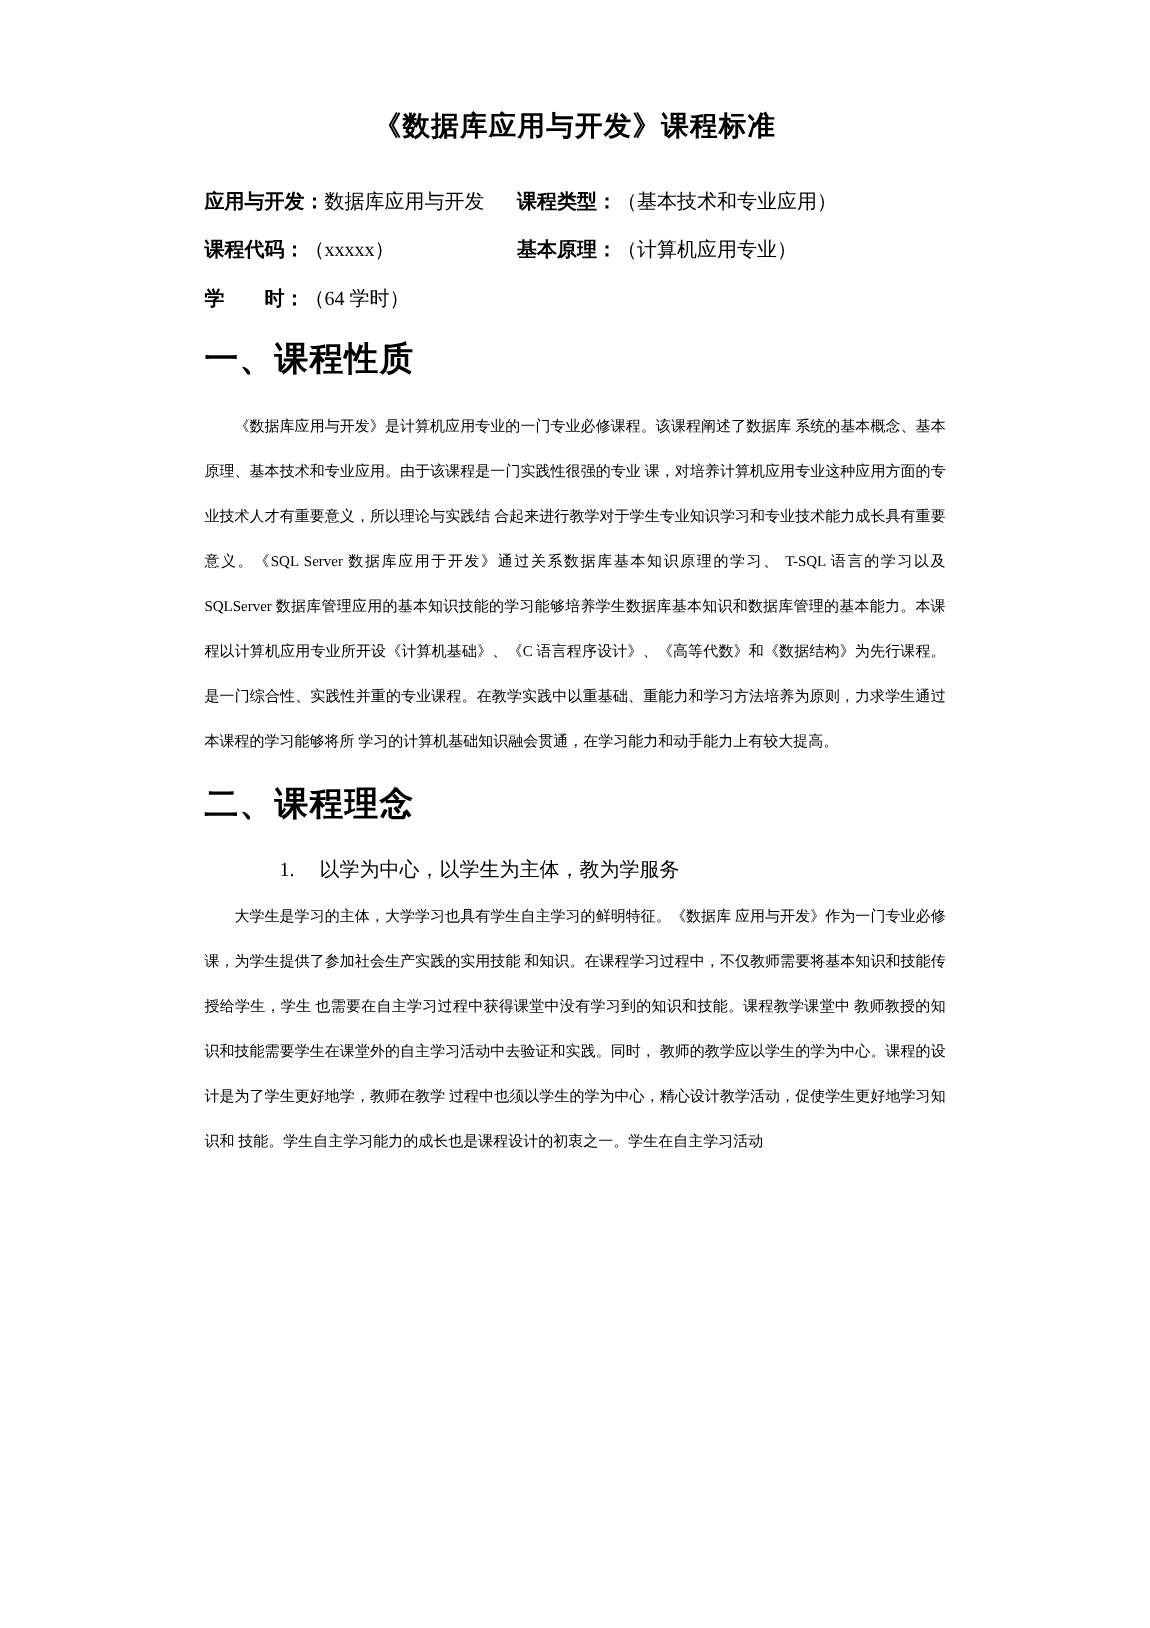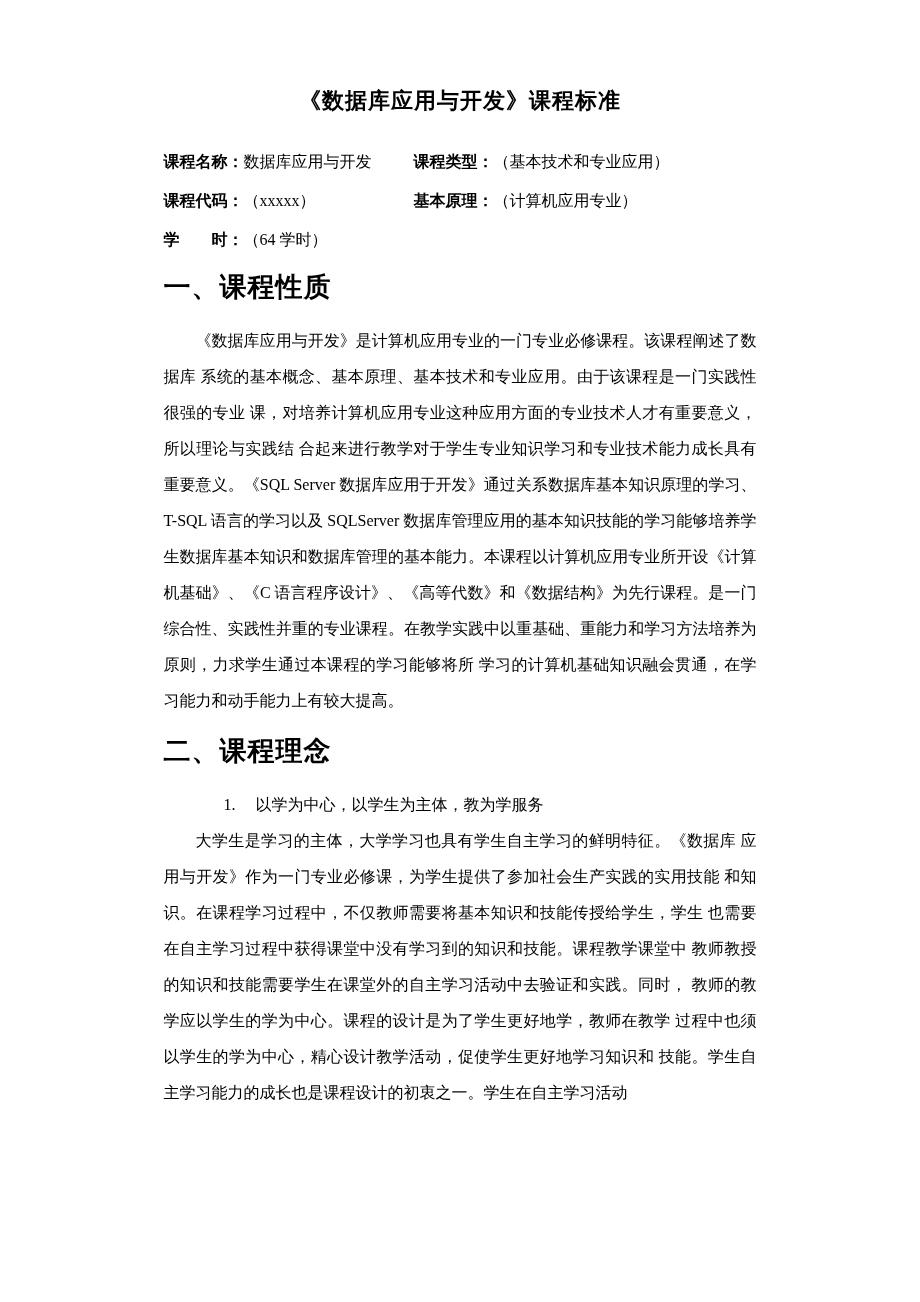--- a/index.html
+++ b/index.html
@@ -47,21 +47,21 @@
   .meta-value {
     font-weight: normal;
   }
   .section-heading {
     font-size: 27px;
     font-weight: bold;
     margin: 14px 0 18px 0;
     letter-spacing: 1px;
   }
   .body-para {
-    font-size: 16px;
+    font-size: 12px;
     line-height: 36px;
     text-align: justify;
     margin: 0 0 8px 0;
     text-indent: 2em;
   }
   .sub-heading-1 {
     font-size: 16px;
     line-height: 36px;
     margin: 6px 0 0 35px;
     text-align: left;
@@ -81,21 +81,21 @@
 <body>
 
 <div class="page">
 
   <h1 class="doc-title">《数据库应用与开发》课程标准</h1>
 
   <div class="meta-block">
 
     <div class="meta-row">
       <span class="meta-cell-left">
-        <span class="meta-label">课程名称：</span><span class="meta-value">数据库应用与开发</span>
+        <span class="meta-label">应用与开发：</span><span class="meta-value">数据库应用与开发</span>
       </span>
       <span class="meta-cell-right">
         <span class="meta-label">课程类型：</span><span class="meta-value">（基本技术和专业应用）</span>
       </span>
     </div>
 
     <div class="meta-row">
       <span class="meta-cell-left">
         <span class="meta-label">课程代码：</span><span class="meta-value">（xxxxx）</span>
       </span>

